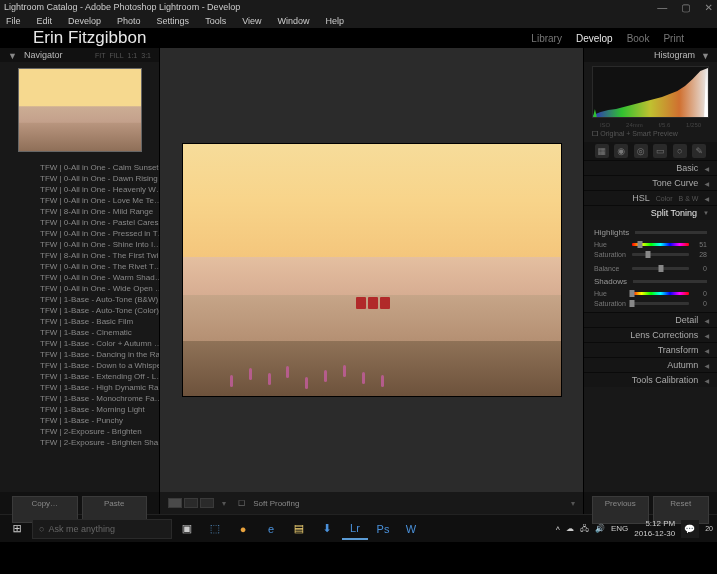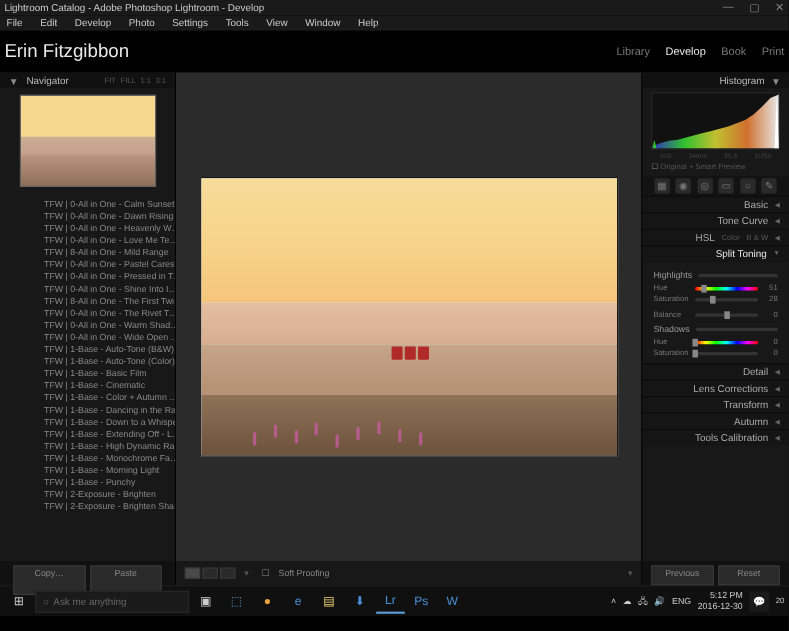--- a/index.html
+++ b/index.html
@@ -1,20 +1,20 @@
 <!DOCTYPE html>
 <html><head>
 <meta charset="utf-8">
 <style>
   * { margin: 0; padding: 0; box-sizing: border-box; font-family: "Segoe UI", Arial, sans-serif; }
   body { background: #000; color: #888; width: 717px; height: 574px; overflow: hidden; font-size: 10px; }
   .titlebar { height: 14px; background: #1a1a1a; display: flex; align-items: center; padding: 0 4px; color: #ccc; font-size: 9px; justify-content: space-between; }
   .winbtns { display: flex; gap: 14px; font-size: 10px; color: #888; }
   .menubar { height: 14px; background: #1a1a1a; display: flex; align-items: center; gap: 16px; padding: 0 6px; color: #ccc; font-size: 9px; }
-  .identity { height: 38px; background: #000; display: flex; align-items: center; padding: 0 4px; justify-content: space-between; }
+  .identity { height: 20px; background: #000; display: flex; align-items: center; padding: 0 33px; justify-content: space-between; }
   .identity-name { color: #e8e8e8; font-size: 17px; font-weight: 300; }
   .modules { display: flex; gap: 14px; font-size: 10px; }
   .modules span { color: #777; cursor: pointer; }
   .modules .active { color: #e8e8e8; }
   .main { display: flex; height: 466px; background: #1e1e1e; }
   .lpanel { width: 160px; background: #181818; display: flex; flex-direction: column; border-right: 1px solid #000; }
   .nav-header { height: 14px; display: flex; align-items: center; padding: 0 8px; color: #bbb; font-size: 9px; gap: 8px; justify-content: space-between; background: #111; }
   .nav-title { flex: 1; }
   .nav-zoom { display: flex; gap: 4px; font-size: 7px; color: #555; }
   .nav-zoom span { cursor: pointer; }
@@ -55,21 +55,21 @@
   .split-body { padding: 4px 10px; font-size: 7px; color: #777; }
   .slider-row { display: flex; align-items: center; justify-content: space-between; height: 10px; }
   .slider-row .track { flex: 1; height: 3px; background: #333; margin: 0 4px; position: relative; border-radius: 1px; }
   .slider-row .track.hue { background: linear-gradient(90deg, #f00, #ff0, #0f0, #0ff, #00f, #f0f, #f00); }
   .slider-row .thumb { position: absolute; top: -2px; width: 5px; height: 7px; background: #888; left: 50%; transform: translateX(-50%); }
   .slider-row .val { width: 14px; text-align: right; font-size: 7px; }
   .slider-row .lbl { width: 34px; font-size: 7px; }
   .sub-label { font-size: 8px; color: #999; margin: 4px 0 2px; display: flex; align-items: center; justify-content: space-between; }
   .sub-label .minitrack { flex: 1; height: 3px; background: #333; margin-left: 6px; }
   .right-buttons { display: flex; gap: 4px; padding: 4px 8px; height: 22px; background: #111; margin-top: auto; }
-  .right-buttons .btn { flex: 1; background: #2a2a2a; color: #888; text-align: center; font-size: 8px; line-height: 14px; border: 1px solid #3a3a3a; cursor: pointer; height: 18px; }
+  .right-buttons .btn { flex: 1; background: #2a2a2a; color: #888; text-align: center; font-size: 8px; line-height: 14px; border: 1px solid #3a3a3a; cursor: pointer; height: 28px; }
   .taskbar { height: 28px; background: #101010; display: flex; align-items: center; padding: 0 4px; gap: 2px; border-top: 1px solid #222; }
   .tb-item { width: 26px; height: 22px; display: flex; align-items: center; justify-content: center; color: #ccc; font-size: 11px; cursor: pointer; }
   .searchbox { flex: 0 0 140px; height: 20px; background: #1a1a1a; border: 1px solid #2a2a2a; color: #666; font-size: 9px; padding: 0 6px; display: flex; align-items: center; gap: 4px; }
   .tray { margin-left: auto; display: flex; align-items: center; gap: 6px; color: #ccc; font-size: 8px; }
   .tray-time { text-align: right; line-height: 10px; font-size: 8px; }
   .notif { width: 18px; height: 18px; background: #1a1a1a; display: flex; align-items: center; justify-content: center; font-size: 9px; }
 </style>
 </head>
 <body>
 

